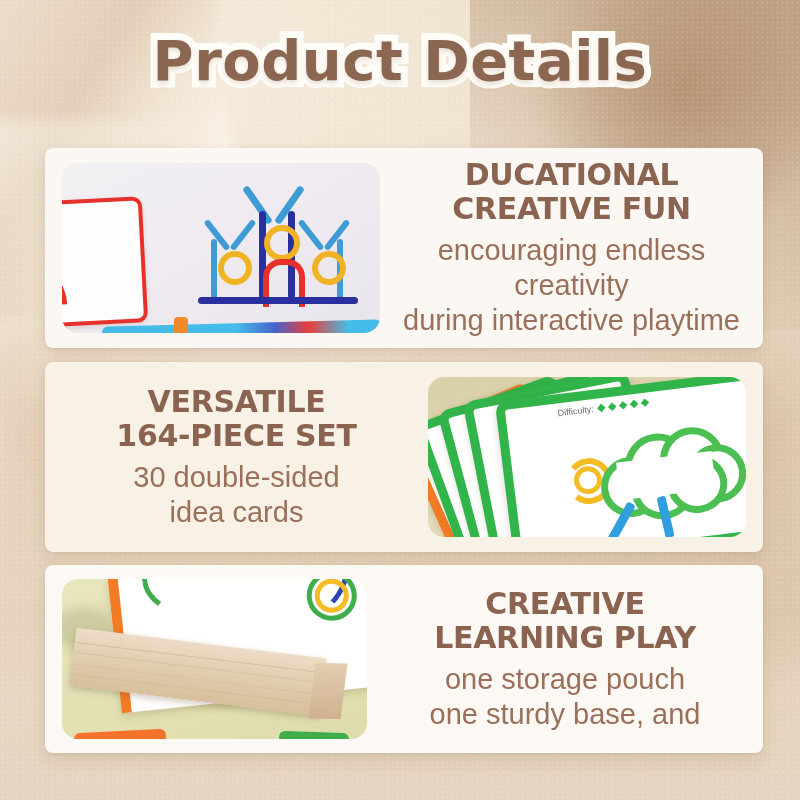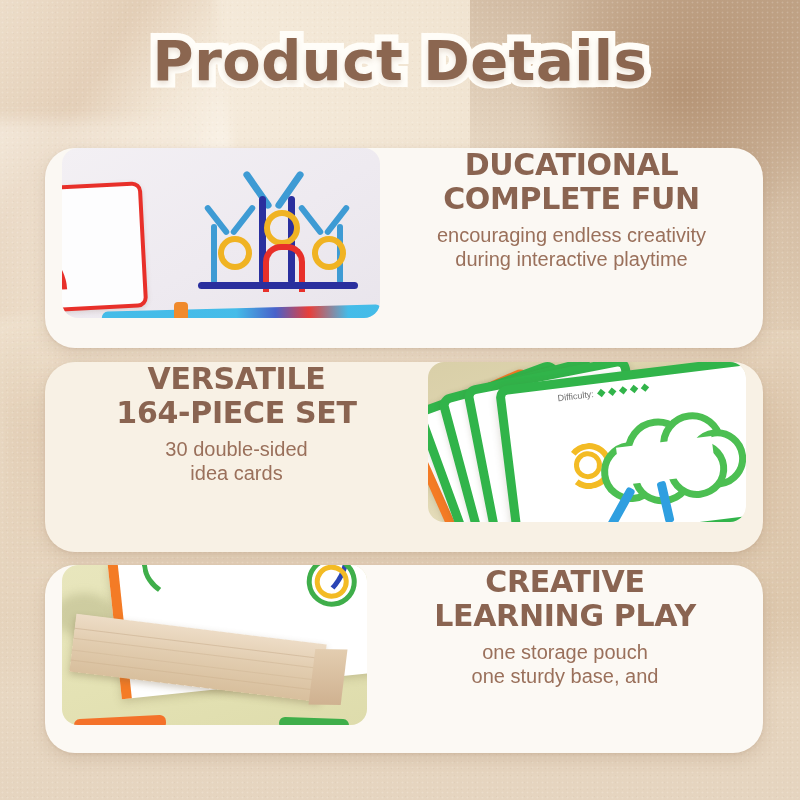--- a/index.html
+++ b/index.html
@@ -68,25 +68,25 @@
     letter-spacing:.5px;
     color:#8b6650;
     -webkit-text-stroke:14px #fffdf8;
     paint-order:stroke fill;
     text-shadow:0 3px 5px rgba(150,115,85,.22);
   }
 
   
   .card{
     position:absolute;
-    border-radius:30px;
+    border-radius:8px;
     box-shadow:0 6px 16px rgba(150,116,84,.20), 0 1px 3px rgba(150,116,84,.14);
     overflow:hidden;
     display:flex;
-    align-items:flex-start;
+    align-items:center;
     z-index:4;
   }
   #card-1{left:45px;top:148px;width:718px;height:200px;background:#fbf8f3;}
   #card-2{left:45px;top:362px;width:718px;height:190px;background:#f8f1e5;}
   #card-3{left:45px;top:565px;width:718px;height:188px;background:#fcf9f4;}
 
   .thumb{
     border-radius:16px;
     overflow:hidden;
     position:relative;
@@ -107,21 +107,21 @@
     font-weight:bold;
     font-size:30px;
     color:#8a6451;
     letter-spacing:-0.3px;
     line-height:1.14;
     margin:0 0 7px 0;
   }
   .headline span{display:block;}
   .sub{
     font-family:"Liberation Sans", sans-serif;
-    font-size:20px;
+    font-size:29px;
     color:#9a705b;
     line-height:1.2;
     margin:0;
   }
   .sub span{display:block;}
 
   
   .t1-bg{position:absolute;inset:0;background:linear-gradient(150deg,#f3f0f4 0%,#eeeaf0 55%,#e9e5ec 100%);}
   .t1-card-red{
     position:absolute;left:-105px;top:38px;width:180px;height:118px;
@@ -257,21 +257,21 @@
       <div class="stick sk-navy" style="left:-4px;top:116px;width:160px;height:7px;"></div>
     </div>
 
     <div class="t1-strip"></div>
     <div class="t1-strip-o"></div>
   </div>
 
   <div class="copy">
     <div class="headline">
       <span>DUCATIONAL</span>
-      <span>COMPLETE FUN</span>
+      <span>CREATIVE FUN</span>
     </div>
     <div class="sub">
       <span>encouraging endless creativity</span>
       <span>during interactive playtime</span>
     </div>
   </div>
 </div>
 
 <div id="card-2" class="card">
 

